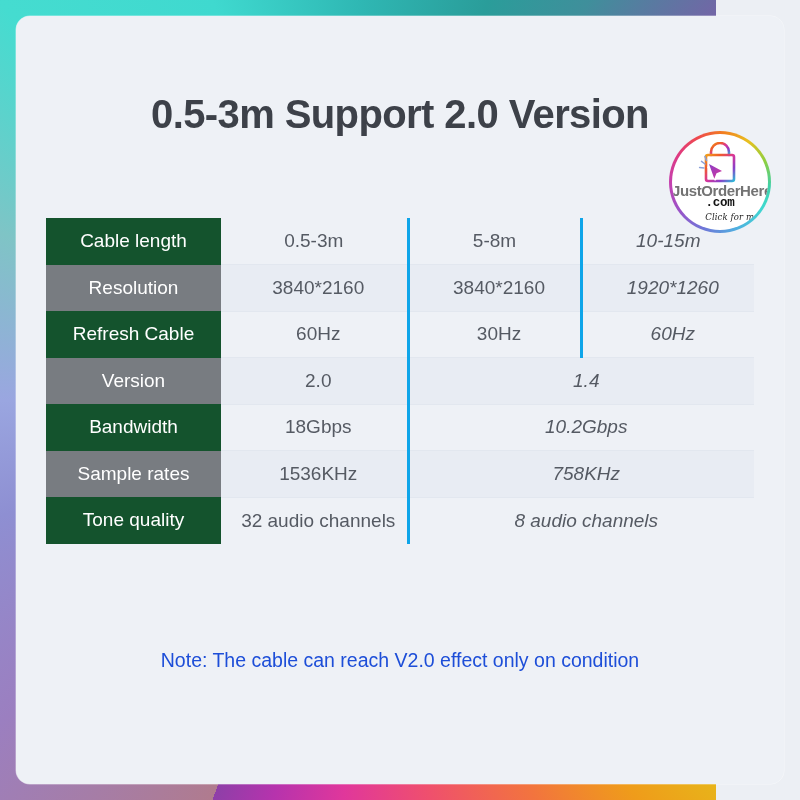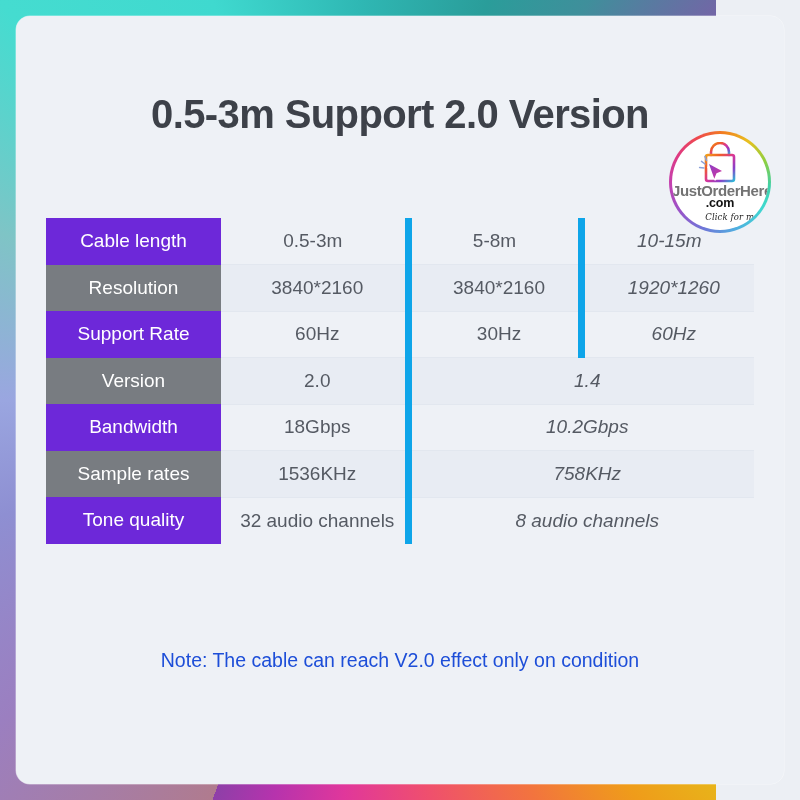--- a/index.html
+++ b/index.html
@@ -119,20 +119,21 @@
   .logo-tld {
     position: absolute;
     left: 0;
     top: 62px;
     width: 100%;
     text-align: center;
     font-size: 12.5px;
     font-weight: bold;
     color: #121212;
     letter-spacing: -0.2px;
+    font-family: Liberation Mono, monospace;
   }
   .logo-cta {
     position: absolute;
     left: 17px;
     top: 78px;
     width: 100%;
     text-align: center;
     font-size: 8.5px;
     font-style: italic;
     font-family: "DejaVu Serif", serif;
@@ -150,29 +151,29 @@
     table-layout: fixed;
   }
   .spec-table tr { height: 46.5px; }
 
   .spec-table td {
     font-size: 19px;
     color: #555a63;
     text-align: center;
     vertical-align: middle;
     padding: 0 4px;
-    border-right: 7px solid #0ea5e9;
+    border-right: 3px solid #0ea5e9;
     white-space: nowrap;
   }
   .spec-table td:last-child { border-right: none; font-style: italic; }
 
   
   .spec-table td.label {
     color: #ffffff;
-    background: #6d28d9;
+    background: #14532d;
     width: 175px;
     border-right: none;
   }
   .spec-table tr:nth-child(even) td.label { background: #787c81; }
 
   
   .spec-table td.val { background: #eef1f6; }
   .spec-table tr:nth-child(even) td.val { background: #e8ecf3; }
 
   
@@ -244,21 +245,21 @@
             <td class="val">5-8m</td>
             <td class="val">10-15m</td>
           </tr>
           <tr>
             <td class="label">Resolution</td>
             <td class="val">3840*2160</td>
             <td class="val">3840*2160</td>
             <td class="val">1920*1260</td>
           </tr>
           <tr>
-            <td class="label">Support Rate</td>
+            <td class="label">Refresh Cable</td>
             <td class="val">60Hz</td>
             <td class="val">30Hz</td>
             <td class="val">60Hz</td>
           </tr>
           <tr>
             <td class="label">Version</td>
             <td class="val">2.0</td>
             <td class="val" colspan="2">1.4</td>
           </tr>
           <tr>

